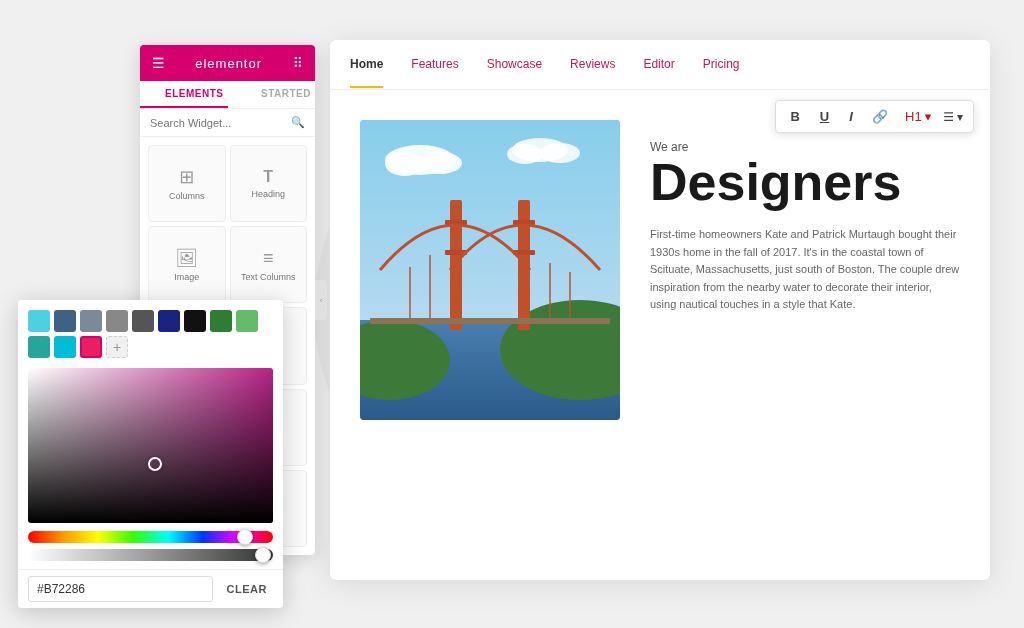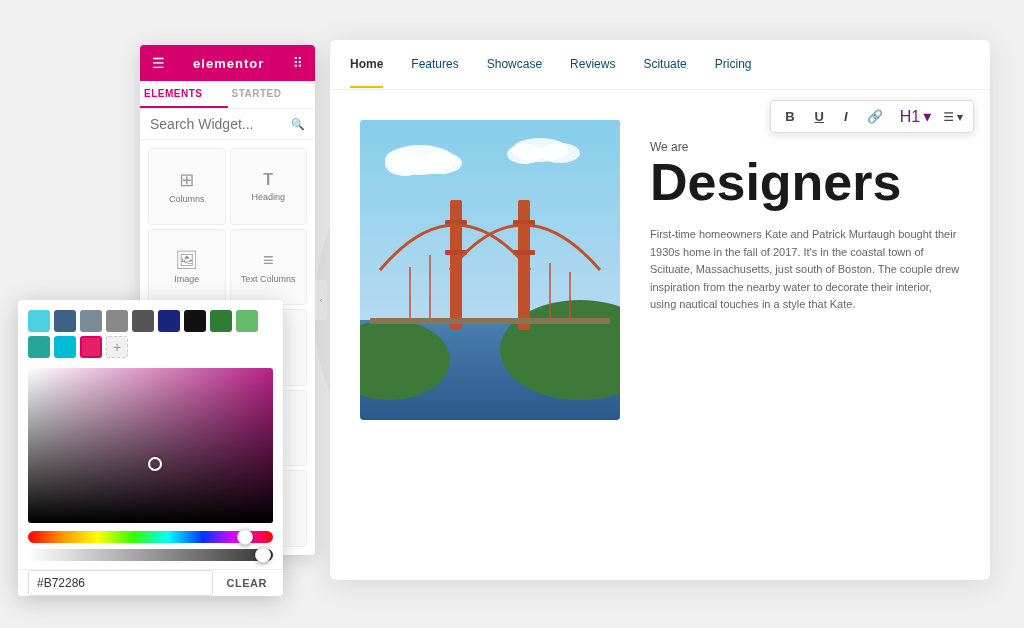--- a/index.html
+++ b/index.html
@@ -44,39 +44,39 @@
       display: flex;
       align-items: center;
       justify-content: space-between;
       padding: 10px 12px;
       border-radius: 4px 4px 0 0;
     }
 
     .panel-header .logo {
       color: #fff;
       font-size: 13px;
-      font-weight: 700;
+      font-weight: 400;
       letter-spacing: 1px;
     }
 
     .panel-header .hamburger,
     .panel-header .grid-icon {
       color: #fff;
       font-size: 14px;
       cursor: pointer;
     }
 
     .panel-tabs {
       display: flex;
       border-bottom: 1px solid #eee;
     }
 
     .panel-tab {
       flex: 1;
-      text-align: left;
+      text-align: right;
       padding: 7px 4px;
       font-size: 10px;
       color: #aaa;
       cursor: pointer;
       letter-spacing: 0.5px;
       font-weight: 600;
     }
 
     .panel-tab.active {
       color: #d5006d;
@@ -86,21 +86,21 @@
     .panel-search {
       padding: 7px 10px;
       border-bottom: 1px solid #eee;
       display: flex;
       align-items: center;
     }
 
     .panel-search input {
       border: none;
       outline: none;
-      font-size: 14px;
+      font-size: 11px;
       color: #888;
       width: 100%;
       background: transparent;
     }
 
     .panel-search .search-icon {
       color: #bbb;
       font-size: 11px;
       margin-left: 4px;
     }
@@ -261,21 +261,21 @@
       height: 16px;
       border-radius: 50%;
       background: #fff;
       box-shadow: 0 1px 4px rgba(0,0,0,0.4);
       border: 1px solid #ddd;
     }
 
     .color-input-row {
       display: flex;
       align-items: center;
-      padding: 0 10px;
+      padding: 6px 10px;
       border-top: 1px solid #eee;
       gap: 8px;
     }
 
     .color-hex-input {
       flex: 1;
       border: 1px solid #ddd;
       border-radius: 3px;
       padding: 5px 8px;
       font-size: 12px;
@@ -312,21 +312,21 @@
       display: flex;
       align-items: center;
       padding: 0 20px;
       height: 50px;
       border-bottom: 1px solid #eee;
       gap: 28px;
     }
 
     .nav-item {
       font-size: 12px;
-      color: #0c4a6e;
+      color: #be185d;
       cursor: pointer;
       padding: 15px 0;
       border-bottom: 2px solid transparent;
     }
 
     .nav-item.active {
       color: #333;
       border-bottom: 2px solid #f0c000;
       font-weight: 600;
     }
@@ -406,22 +406,22 @@
       font-weight: 700;
       color: #444;
       cursor: pointer;
       padding: 2px 4px;
     }
 
     .format-select {
       display: flex;
       align-items: center;
       gap: 3px;
-      font-size: 16px;
-      color: #701a75;
+      font-size: 13px;
+      color: #b91c1c;
       cursor: pointer;
     }
 
     .format-list {
       display: flex;
       align-items: center;
       gap: 3px;
       font-size: 12px;
       color: #444;
       cursor: pointer;
@@ -551,21 +551,21 @@
     <button class="clear-btn">CLEAR</button>
   </div>
 </div>
 
 <div class="website-preview">
   <div class="preview-nav">
     <div class="nav-item active">Home</div>
     <div class="nav-item">Features</div>
     <div class="nav-item">Showcase</div>
     <div class="nav-item">Reviews</div>
-    <div class="nav-item">Scituate</div>
+    <div class="nav-item">Editor</div>
     <div class="nav-item">Pricing</div>
   </div>
 
   <div class="preview-content">
 
     <div class="preview-image">
       <svg width="260" height="300" viewBox="0 0 260 300" xmlns="http://www.w3.org/2000/svg">
 
         <defs>
           <linearGradient id="sky" x1="0" y1="0" x2="0" y2="1">

